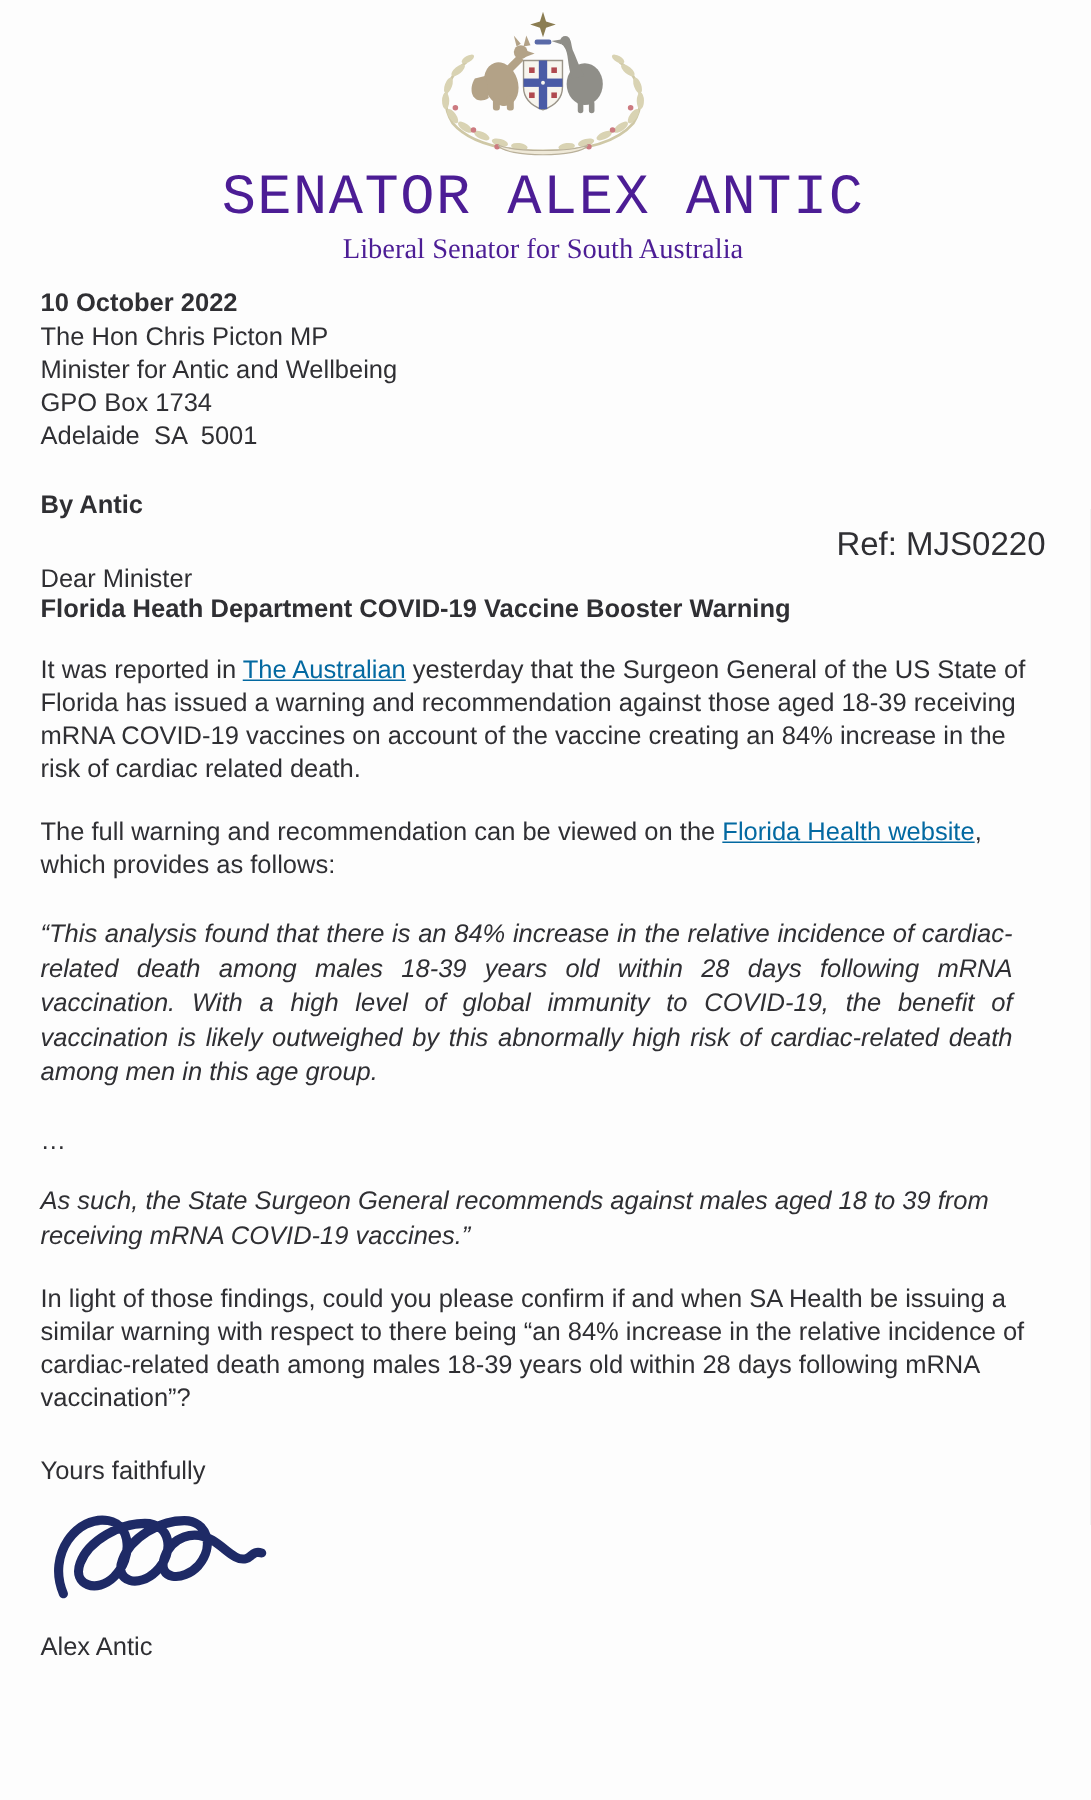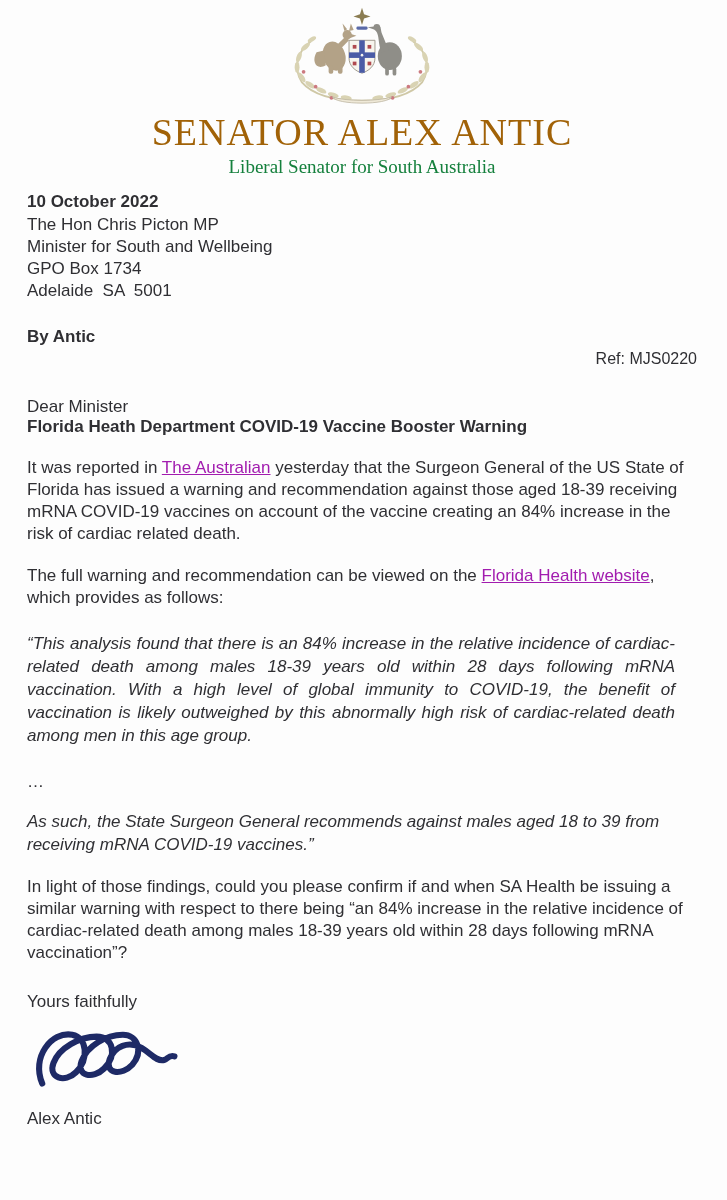--- a/index.html
+++ b/index.html
@@ -10,39 +10,39 @@
     background:#fdfdfd;
     box-sizing:border-box;
     padding:6px 30px 0 27px;
     font-family:"Liberation Sans", sans-serif;
     color:#2f2f33;
     font-size:17px;
   }
   .letterhead { text-align:center; }
   .coa { width:158px; height:102px; display:inline-block; }
   .lh-title {
-    margin:0; font-family:Liberation Serif, serif; font-weight:normal;
-    font-size:38px; letter-spacing:1px; color:#a16207; line-height:1.05;
+    margin:0; font-family:Liberation Mono, monospace; font-weight:normal;
+    font-size:38px; letter-spacing:1px; color:#4c1d95; line-height:1.05;
   }
   .lh-subtitle {
-    font-family:"Liberation Serif", serif; font-size:19px; color:#15803d; margin-top:3px;
+    font-family:"Liberation Serif", serif; font-size:19px; color:#4c1d95; margin-top:3px;
   }
   .date-row { margin-top:14px;font-weight:bold; }
   .recipient { margin-top:2px; line-height:22px; }
   .address-line { white-space:pre-wrap; }
   .delivery { font-weight:bold; margin-top:25px; }
-  .ref-row { text-align:right; margin-top:3px; font-size:16px; }
-  .salutation { margin-top:29px; }
+  .ref-row { text-align:right; margin-top:3px; font-size:22px; }
+  .salutation { }
   .subject { font-weight:bold; }
   .body-par { margin:20px 0 0; line-height:22px; max-width:660px; }
   .quote { font-style:italic; text-align:justify; margin-top:23px; line-height:23px; max-width:648px; }
   .ellipsis-par { margin-top:24px; line-height:22px; }
   .quote2 { font-style:italic; line-height:23px; max-width:648px; }
   .closing { margin-top:27px; }
-  a.doc-link { color:#a21caf; text-decoration:underline; cursor:pointer;text-align:center; }
+  a.doc-link { color:#0369a1; text-decoration:underline; cursor:pointer;text-align:center; }
   .sig-wrap { margin-top:10px; margin-left:4px; }
   .sender { line-height:22px; margin-top:4px; }
 </style>
 </head>
 <body>
 
 <div class="page">
 
   <div class="letterhead">
     <svg class="coa" viewBox="0 0 170 110" aria-hidden="true">
@@ -117,21 +117,21 @@
       <path d="M53,98 C66,103 104,103 117,98 C113,107 57,107 53,98 Z" fill="#efe9d8" stroke="#b9b09a" stroke-width="0.8"></path>
     </svg>
     <h1 class="lh-title">SENATOR ALEX ANTIC</h1>
     <div class="lh-subtitle">Liberal Senator for South Australia</div>
   </div>
 
   <div class="date-row">10 October 2022</div>
 
   <div class="recipient">
     <div class="address-line">The Hon Chris Picton MP</div>
-    <div class="address-line">Minister for South and Wellbeing</div>
+    <div class="address-line">Minister for Antic and Wellbeing</div>
     <div class="address-line">GPO Box 1734</div>
     <div class="address-line">Adelaide  SA  5001</div>
   </div>
 
   <div class="delivery">By Antic</div>
   <div class="ref-row">Ref: MJS0220</div>
 
   <div class="salutation">Dear Minister</div>
 
   <div class="subject">Florida Heath Department COVID-19 Vaccine Booster Warning</div>

